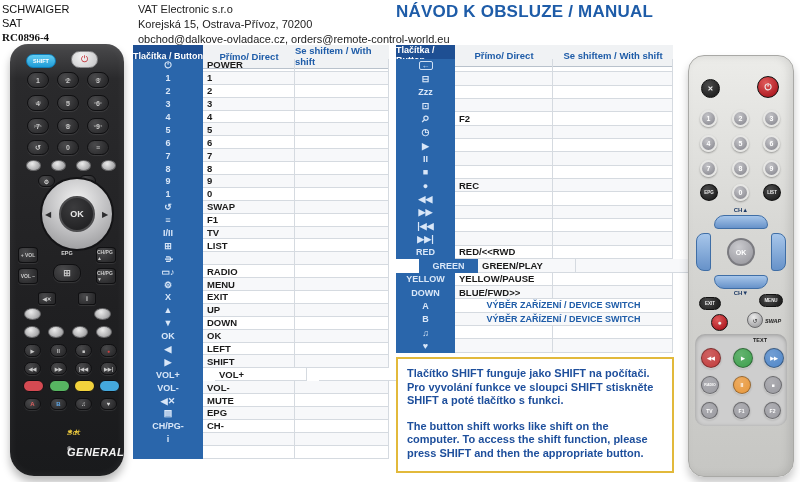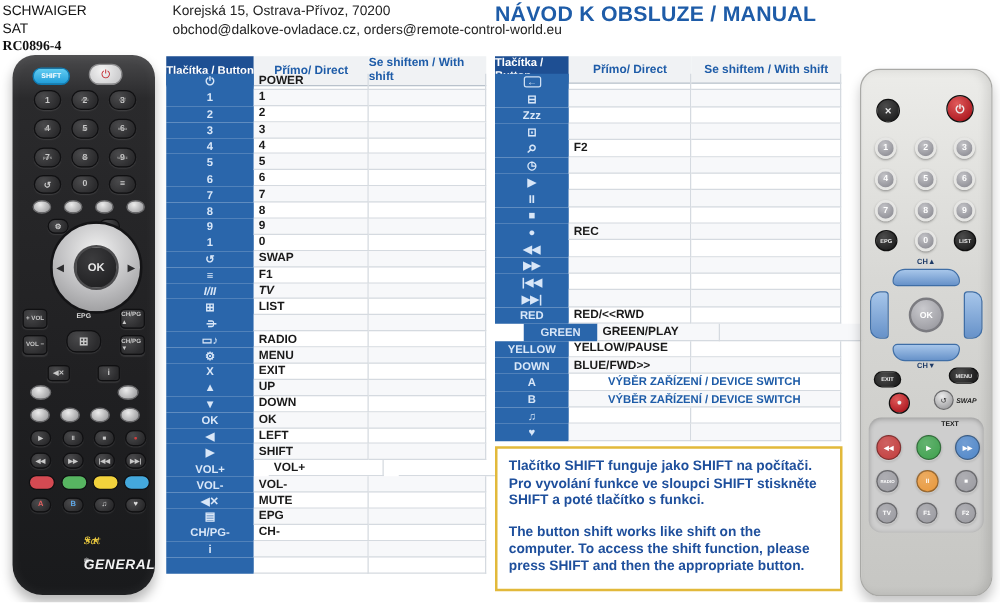--- a/index.html
+++ b/index.html
@@ -87,20 +87,21 @@
 <body>
 
 <div class="page">
 
   <div class="brand">
     <div>SCHWAIGER</div>
     <div>SAT</div>
     <div class="b3">RC0896-4</div>
   </div>
   <div class="company">
+    <div>VAT Electronic s.r.o</div>
     <div>Korejská 15, Ostrava-Přívoz, 70200</div>
     <div>obchod@dalkove-ovladace.cz, orders@remote-control-world.eu</div>
   </div>
   <h1 class="title">NÁVOD K OBSLUZE / MANUAL</h1>
 
   <div class="rl">
     <div class="rl-shift">SHIFT</div>
     <div class="rl-power">⏻</div>
     <div id="rl-digits">
         <div class="kdark" style="left: 17px; top: 28px; width: 22px; height: 16px; border-radius: 9px;">
@@ -294,21 +295,21 @@
         <div class="c-direct">SWAP</div>
         <div class="c-shift"></div>
       </div>
       <div class="trow" style="grid-template-columns: 70px 92px 94px; height: 12.9px;">
         <div class="c-btn">
           <span>≡</span>
         </div>
         <div class="c-direct">F1</div>
         <div class="c-shift"></div>
       </div>
-      <div class="trow" style="grid-template-columns: 70px 92px 94px; height: 12.9px; font-style: italic;">
+      <div class="trow" style="grid-template-columns: 70px 92px 94px; height: 12.9px;">
         <div class="c-btn">
           <span>I/II</span>
         </div>
         <div class="c-direct">TV</div>
         <div class="c-shift"></div>
       </div>
       <div class="trow" style="grid-template-columns: 70px 92px 94px; height: 12.9px;">
         <div class="c-btn">
           <span>⊞</span>
         </div>

